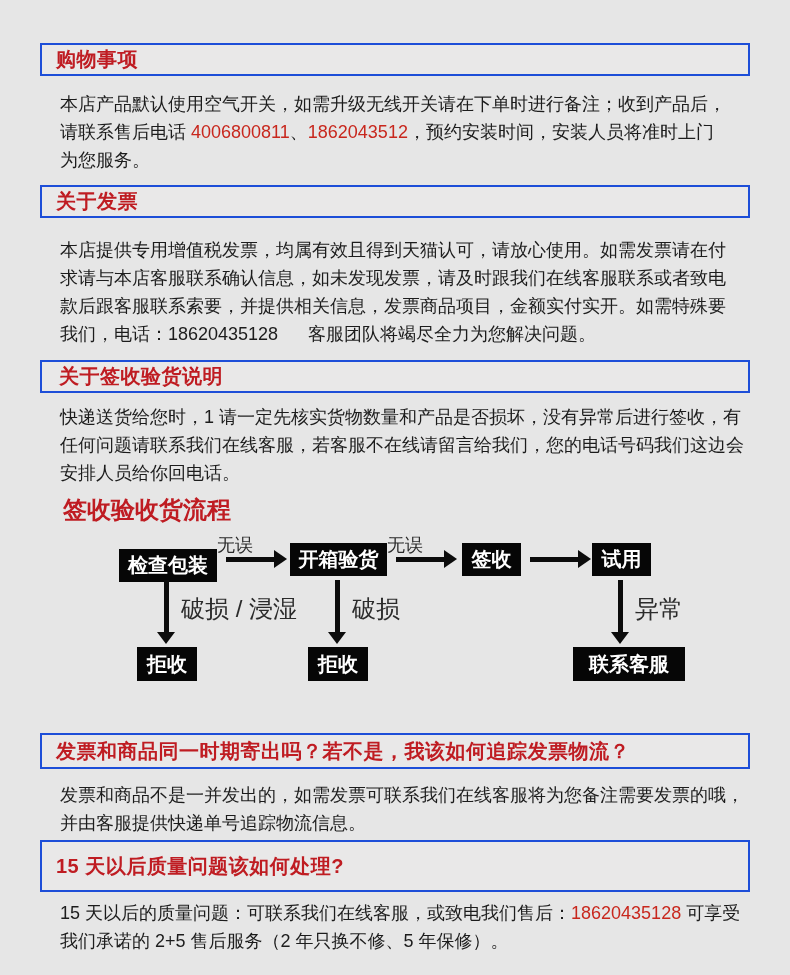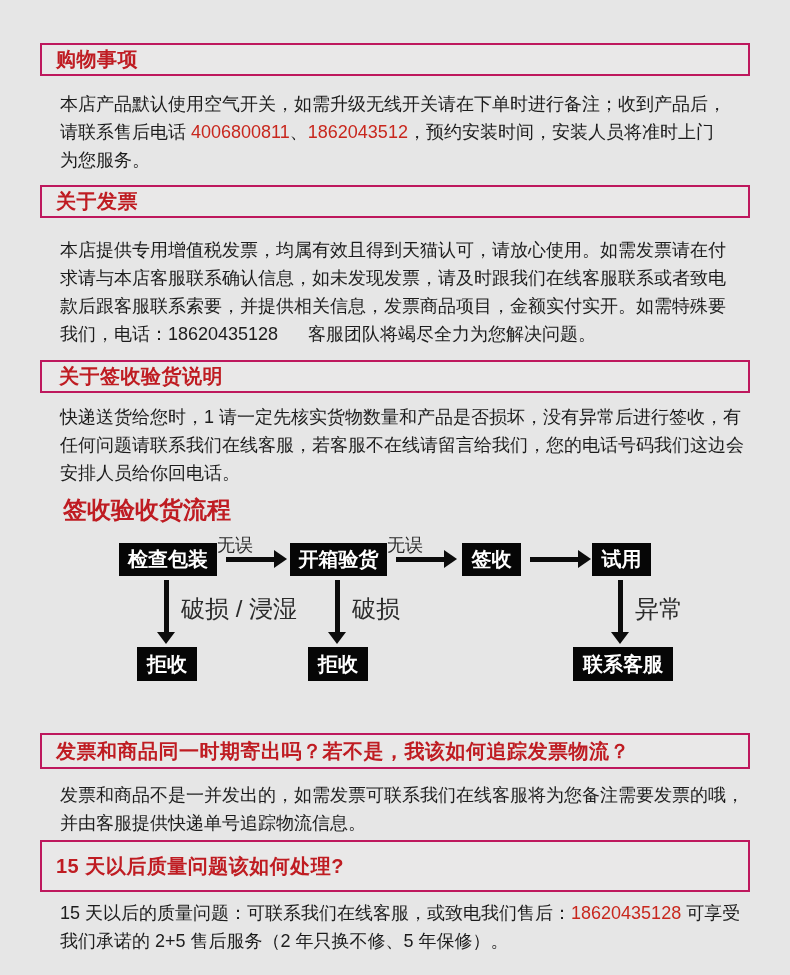--- a/index.html
+++ b/index.html
@@ -1,18 +1,18 @@
 <!DOCTYPE html>
 <html><head>
 <meta charset="utf-8">
 <style>
   html,body{margin:0;padding:0;background:#e6e6e6;}
   .page{position:relative;width:790px;height:975px;background:#e6e6e6;overflow:hidden;
         font-family:"Liberation Sans","DejaVu Sans",sans-serif;color:#1c1c1c;}
-  .hbox{margin:0 40px;border:2px solid #be185d;display:flex;align-items:center;
+  .hbox{margin:0 40px;border:2px solid #1d4ed8;display:flex;align-items:center;
         padding:0 14px;box-sizing:border-box;background:#e9e8e8;}
   .htitle{font-size:20px;font-weight:bold;color:#bf1c22;letter-spacing:.5px;white-space:nowrap;}
   .body{margin-left:60px;margin-right:40px;font-size:18px;line-height:28px;color:#1c1c1c;}
   .line{white-space:nowrap;}
   .pre{white-space:pre;}
   .phone{color:#c8271d;}
   .s1 .hbox{margin-top:43px;height:33px;}
   .s1 .body{margin-top:14px;}
   .s2 .hbox{margin-top:11px;height:33px;}
   .s2 .body{margin-top:18px;}
@@ -69,41 +69,41 @@
       <span class="htitle">关于签收验货说明</span>
     </div>
     <div class="body">
       <div class="line">快递送货给您时，1 请一定先核实货物数量和产品是否损坏，没有异常后进行签收，有</div>
       <div class="line">任何问题请联系我们在线客服，若客服不在线请留言给我们，您的电话号码我们这边会</div>
       <div class="line">安排人员给你回电话。</div>
     </div>
     <div class="subtitle">签收验收货流程</div>
 
     <div class="flow">
-      <div class="node" style="left:119px;width:98px;top:13px">检查包装</div>
+      <div class="node" style="left:119px;width:98px;top:19px">检查包装</div>
       <div class="node" style="left:290px;width:97px;top:13px">开箱验货</div>
       <div class="node" style="left:462px;width:59px;top:13px">签收</div>
       <div class="node" style="left:592px;width:59px;top:13px">试用</div>
 
       <div class="harrow" style="left:226px;width:48px;top:27px"></div>
       <div class="hlabel" style="left:217px;width:66px;top:3px">无误</div>
       <div class="harrow" style="left:396px;width:48px;top:27px"></div>
       <div class="hlabel" style="left:387px;width:66px;top:3px">无误</div>
       <div class="harrow" style="left:530px;width:48px;top:27px"></div>
 
       <div class="varrow" style="left:164px;top:50px;height:52px"></div>
       <div class="vlabel" style="left:181px;top:63px">破损 / 浸湿</div>
       <div class="varrow" style="left:335px;top:50px;height:52px"></div>
       <div class="vlabel" style="left:352px;top:63px">破损</div>
       <div class="varrow" style="left:618px;top:50px;height:52px"></div>
       <div class="vlabel" style="left:635px;top:63px">异常</div>
 
       <div class="node end" style="left:137px;width:60px;top:117px">拒收</div>
       <div class="node end" style="left:308px;width:60px;top:117px">拒收</div>
-      <div class="node end" style="left:573px;width:100px;top:117px">联系客服</div>
+      <div class="node end" style="left:573px;width:112px;top:117px">联系客服</div>
     </div>
   </section>
 
   <section class="s4">
     <div class="hbox">
       <span class="htitle">发票和商品同一时期寄出吗？若不是，我该如何追踪发票物流？</span>
     </div>
     <div class="body">
       <div class="line">发票和商品不是一并发出的，如需发票可联系我们在线客服将为您备注需要发票的哦，</div>
       <div class="line">并由客服提供快递单号追踪物流信息。</div>

